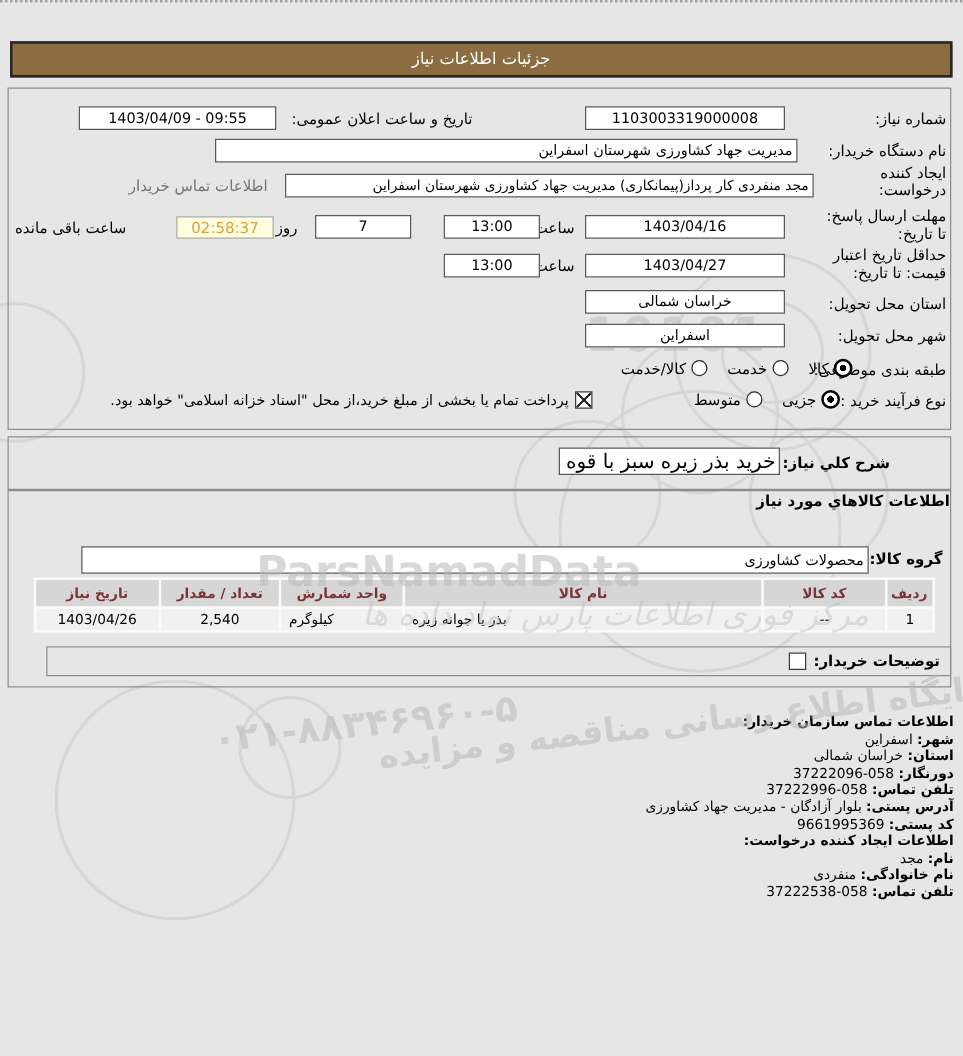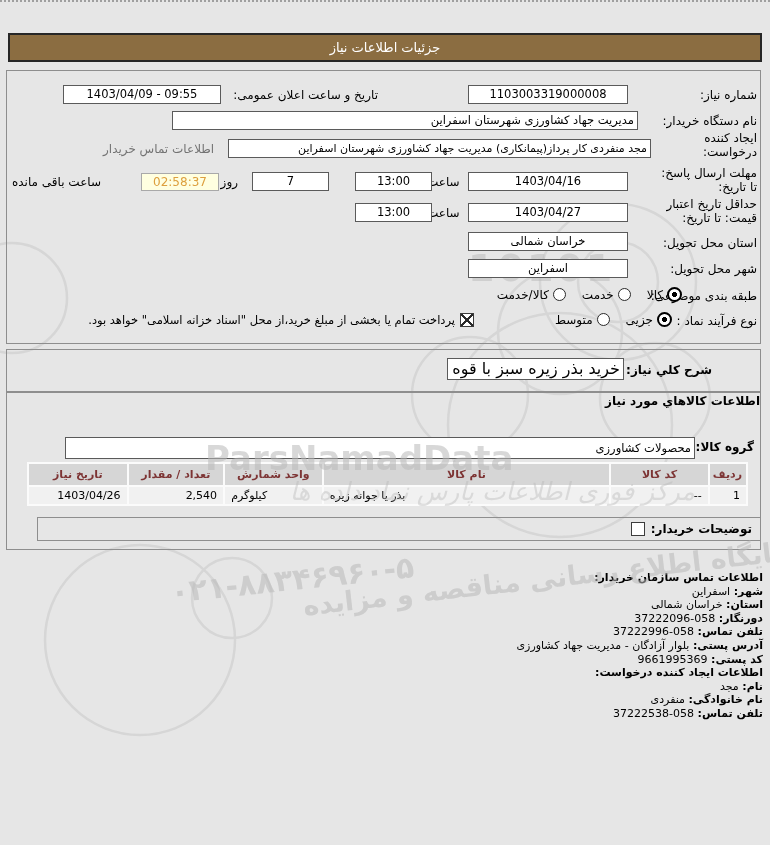--- a/index.html
+++ b/index.html
@@ -47,21 +47,21 @@
   }
   .treasury{white-space:nowrap;display:flex;align-items:center;gap:5px;direction:rtl;font-size:11.5px;z-index:2;}
   .goods-table{
     border-collapse:separate;border-spacing:2px;background:#fbfbfb;
     position:absolute;left:27px;top:462px;width:721px;z-index:2;table-layout:fixed;
   }
   .goods-table th{
     background:#d6d6d6;color:#7d3434;font-weight:bold;font-size:11px;height:21px;padding:0 4px;
   }
   .goods-table td{
-    background:#f1f1f1;font-size:11px;height:17px;padding:0 6px;white-space:nowrap;
+    background:#f1f1f1;font-size:11px;height:17px;padding:0 6px;text-align:center;white-space:nowrap;
   }
   .goods-table td.ralign{text-align:left;}
   .notesbox{left:37px;top:517px;width:724px;height:24px;border:1px solid #8e8e8e;
     display:flex;align-items:center;gap:6px;padding:0 8px;box-sizing:border-box;z-index:2;}
   .contact{right:7px;top:547px;text-align:right;font-size:11px;line-height:13.6px;z-index:2;margin-top:24px;}
   .wm{position:absolute;pointer-events:none;color:#b9b9b9;white-space:nowrap;}
   .wm-circles{left:0;top:0;z-index:1;}
   .wm-brand{left:205px;top:438px;font-size:34px;font-weight:bold;opacity:.55;z-index:3;direction:ltr;}
   .wm-digits{left:468px;top:246px;font-size:38px;font-weight:bold;letter-spacing:3px;opacity:.5;z-index:1;direction:ltr;}
   .wm-cursive{right:75px;top:477px;font-size:25px;font-style:italic;opacity:.42;z-index:3;}
@@ -142,21 +142,21 @@
   <span class="opt">
     <span class="radio"></span>
     <span>خدمت</span>
   </span>
   <span class="opt">
     <span class="radio"></span>
     <span>کالا/خدمت</span>
   </span>
 </div>
 
-<div class="abs lbl" style="right:13px;top:314px;">نوع فرآیند نماد :</div>
+<div class="abs lbl" style="right:13px;top:314px;">نوع فرآیند خرید :</div>
 <div class="abs optrow" style="right:98px;top:312px;">
   <span class="opt">
     <span class="radio selected"></span>
     <span>جزیی</span>
   </span>
   <span class="opt">
     <span class="radio"></span>
     <span>متوسط</span>
   </span>
 </div>

